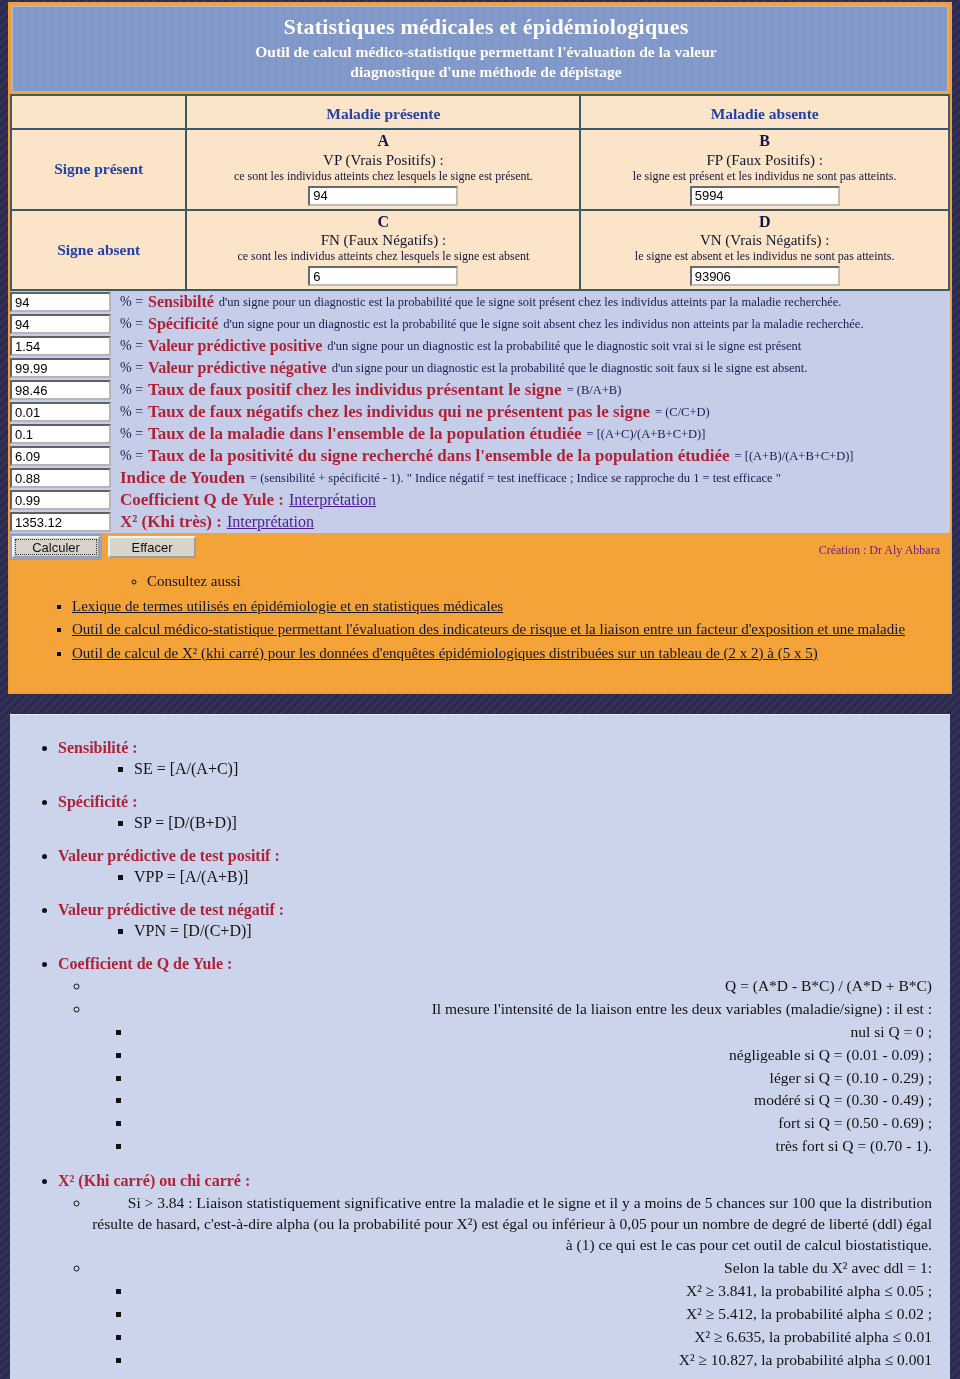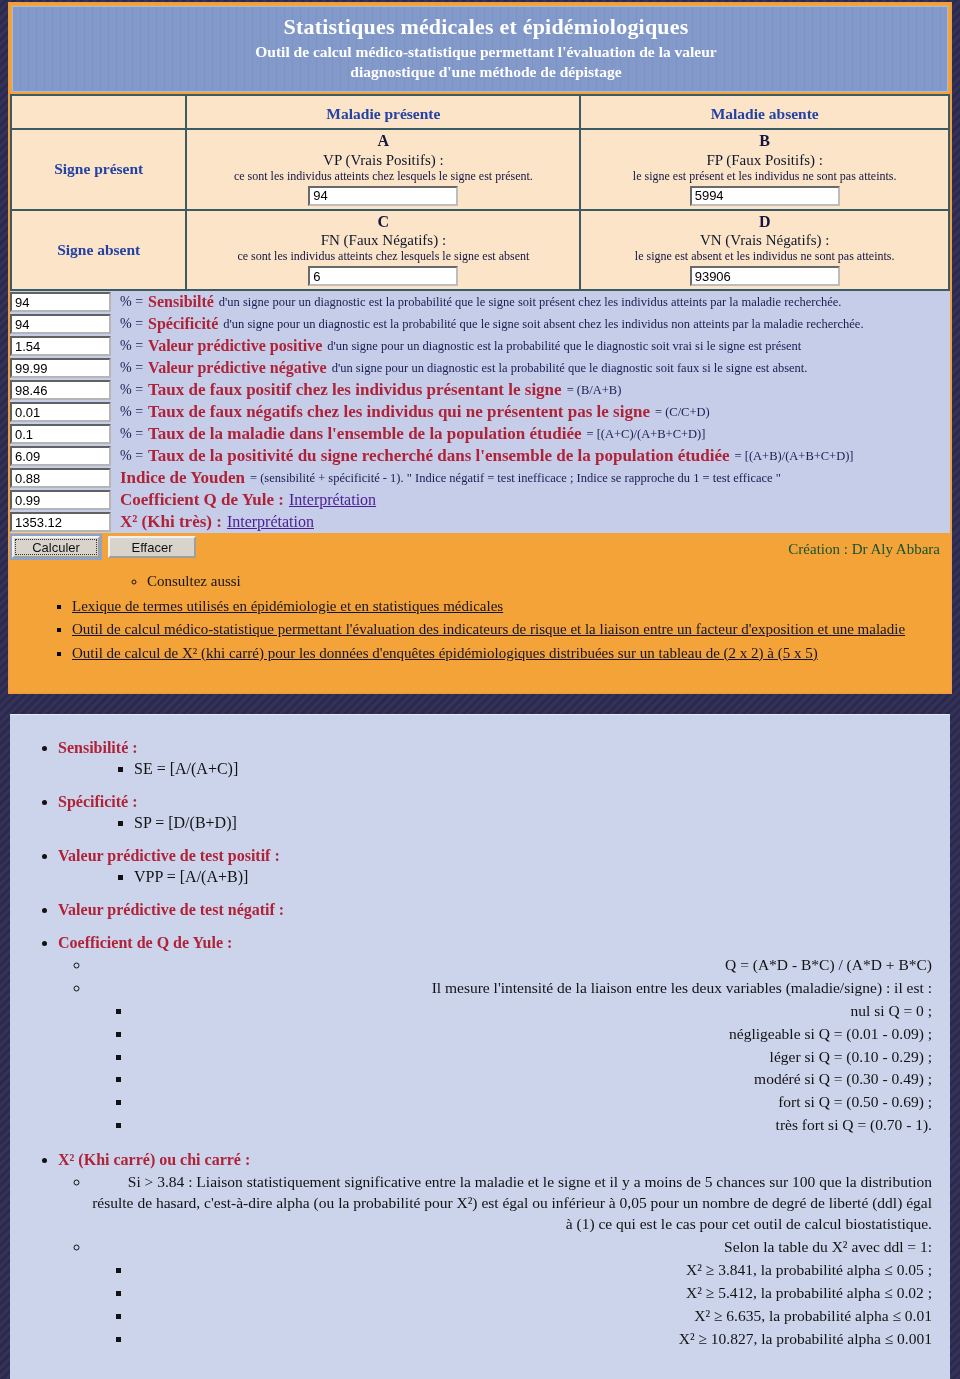--- a/index.html
+++ b/index.html
@@ -48,21 +48,21 @@
   .res-term.lg{ font-size:17px; }
   .res-desc   { color:#1c1c50; font-size:12.5px; white-space:nowrap; }
   .res-link   { color:#4c1d95; font-size:16px; text-decoration:underline; }
   
   .actions { display:flex; align-items:flex-end; height:27px; padding:2px 10px 2px 2px; background:#f4a339; }
   .btn {
     width:88px; height:22px; margin-right:8px; cursor:pointer;
     background:#d8d4cc; border:2px outset #f4f2ee; font:13px "Liberation Sans",sans-serif; color:#111;
   }
   .btn.primary { box-shadow:0 0 0 2px #8ba3cc; outline:1px dotted #333; outline-offset:-4px; }
-  .credit { margin-left:auto; color:#14532d; font-size:15px; }
+  .credit { margin-left:auto; color:#701a75; font-size:12px; }
   .links-zone { background:#f4a339; padding:13px 24px 26px 0; }
   ul.consult { list-style:circle; margin-left:137px; color:#151510; font-size:15px; }
   ul.consult > li { margin-bottom:5px; }
   ul.see-also { list-style:square; margin-left:62px; margin-top:6px; font-size:15px; }
   ul.see-also li { margin-bottom:3px; line-height:1.35; }
   ul.see-also a { color:#14142a; text-decoration:underline; }
   
   .panel {
     margin:20px 10px 0 10px; min-height:640px; background:#ccd4ec;
     border-top:1px solid #e8ecf8; padding:24px 18px 26px 12px;
@@ -247,20 +247,23 @@
 
     <li class="sec">
       <span class="red-h">Valeur prédictive de test positif :</span>
       <ul class="formula">
           <li>VPP = [A/(A+B)]</li>
         </ul>
     </li>
 
     <li class="sec">
       <span class="red-h">Valeur prédictive de test négatif :</span>
+      <ul class="formula">
+          <li>VPN = [D/(C+D)]</li>
+        </ul>
     </li>
 
     <li class="sec">
       <span class="red-h">Coefficient de Q de Yule :</span>
       <ul class="circ">
         <li>Q = (A*D - B*C) / (A*D + B*C)</li>
         <li>
           <span>Il mesure l'intensité de la liaison entre les deux variables (maladie/signe) : il est :</span>
           <ul class="sq2">
             <li>nul si Q = 0 ;</li>

